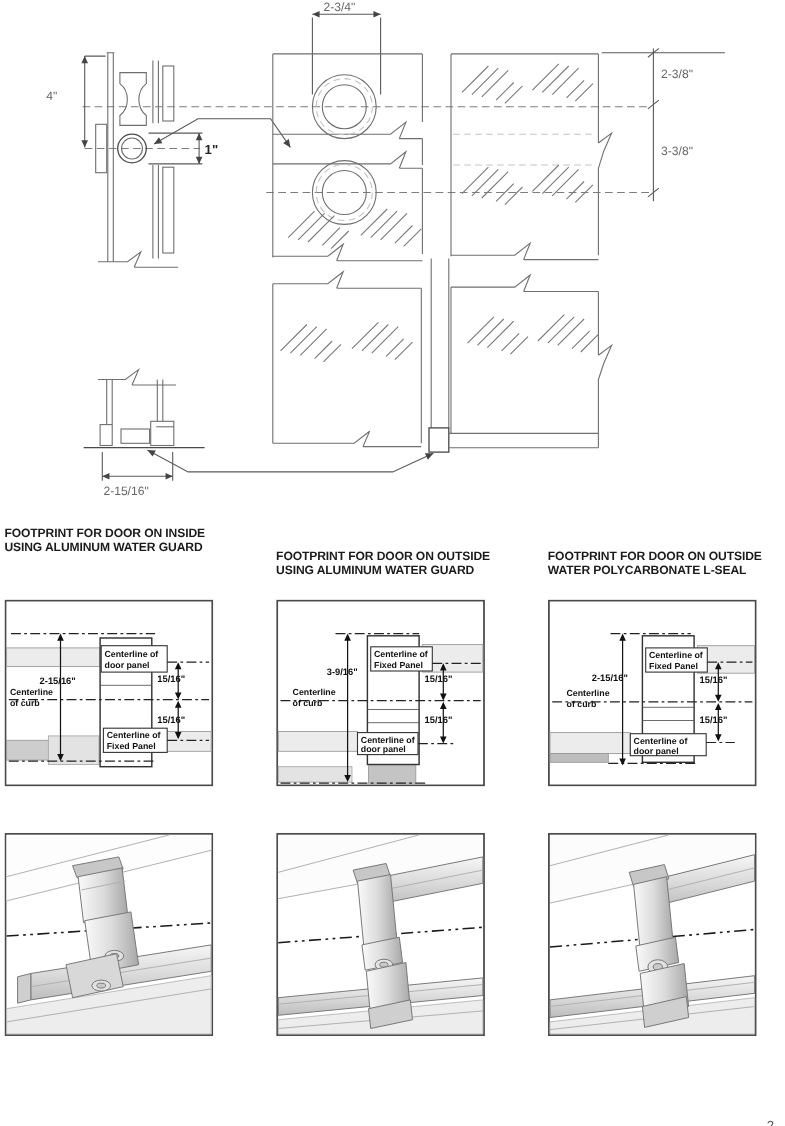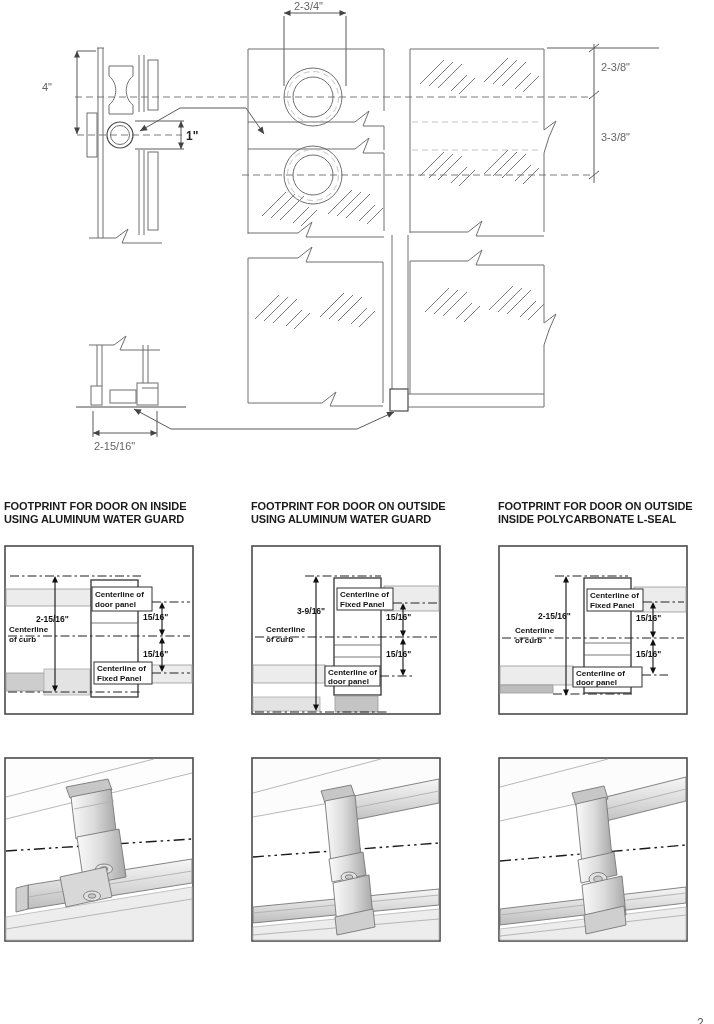--- a/index.html
+++ b/index.html
@@ -154,31 +154,31 @@
       <text class="ttx" x="94" y="450">2-15/16"</text>
     </g>
 
     <g>
       <path class="tdim" d="M134,409 L171,429 H357 L394,412"></path>
       <path class="tah" d="M134,409 l-7,-3.2 l0,6.4 z" transform="rotate(208 134 409)"></path>
       <path class="tah" d="M394,412 l-7,-3.2 l0,6.4 z" transform="rotate(-25 394 412)"></path>
     </g>
   </svg>
 
-  <div class="hdr" style="left:4px;top:500px">
+  <div class="hdr" style="left:4px;top:479px">
     <div>FOOTPRINT FOR DOOR ON INSIDE</div>
     <div>USING ALUMINUM WATER GUARD</div>
   </div>
   <div class="hdr" style="left:251px;top:500px">
     <div>FOOTPRINT FOR DOOR ON OUTSIDE</div>
     <div>USING ALUMINUM WATER GUARD</div>
   </div>
   <div class="hdr" style="left:498px;top:500px">
     <div>FOOTPRINT FOR DOOR ON OUTSIDE</div>
-    <div>INSIDE POLYCARBONATE L-SEAL</div>
+    <div>WATER POLYCARBONATE L-SEAL</div>
   </div>
 
   <svg class="abs" style="left:4px;top:545px" width="190" height="170" viewBox="0 0 190 170">
     <rect class="box" x="1" y="1" width="188" height="168"></rect>
     <path class="cl" d="M6,31 H137"></path>
     <rect class="band" x="2" y="44" width="85" height="17"></rect>
     <rect x="2" y="128" width="42" height="18" fill="#cdcdcd" stroke="#999" stroke-width="0.8"></rect>
     <rect x="40" y="124" width="46" height="26" fill="#e3e3e3" stroke="#aaa" stroke-width="0.8"></rect>
     <rect class="band" x="136" y="120" width="52" height="18"></rect>
     <rect class="curb" x="87" y="35" width="47" height="117"></rect>

